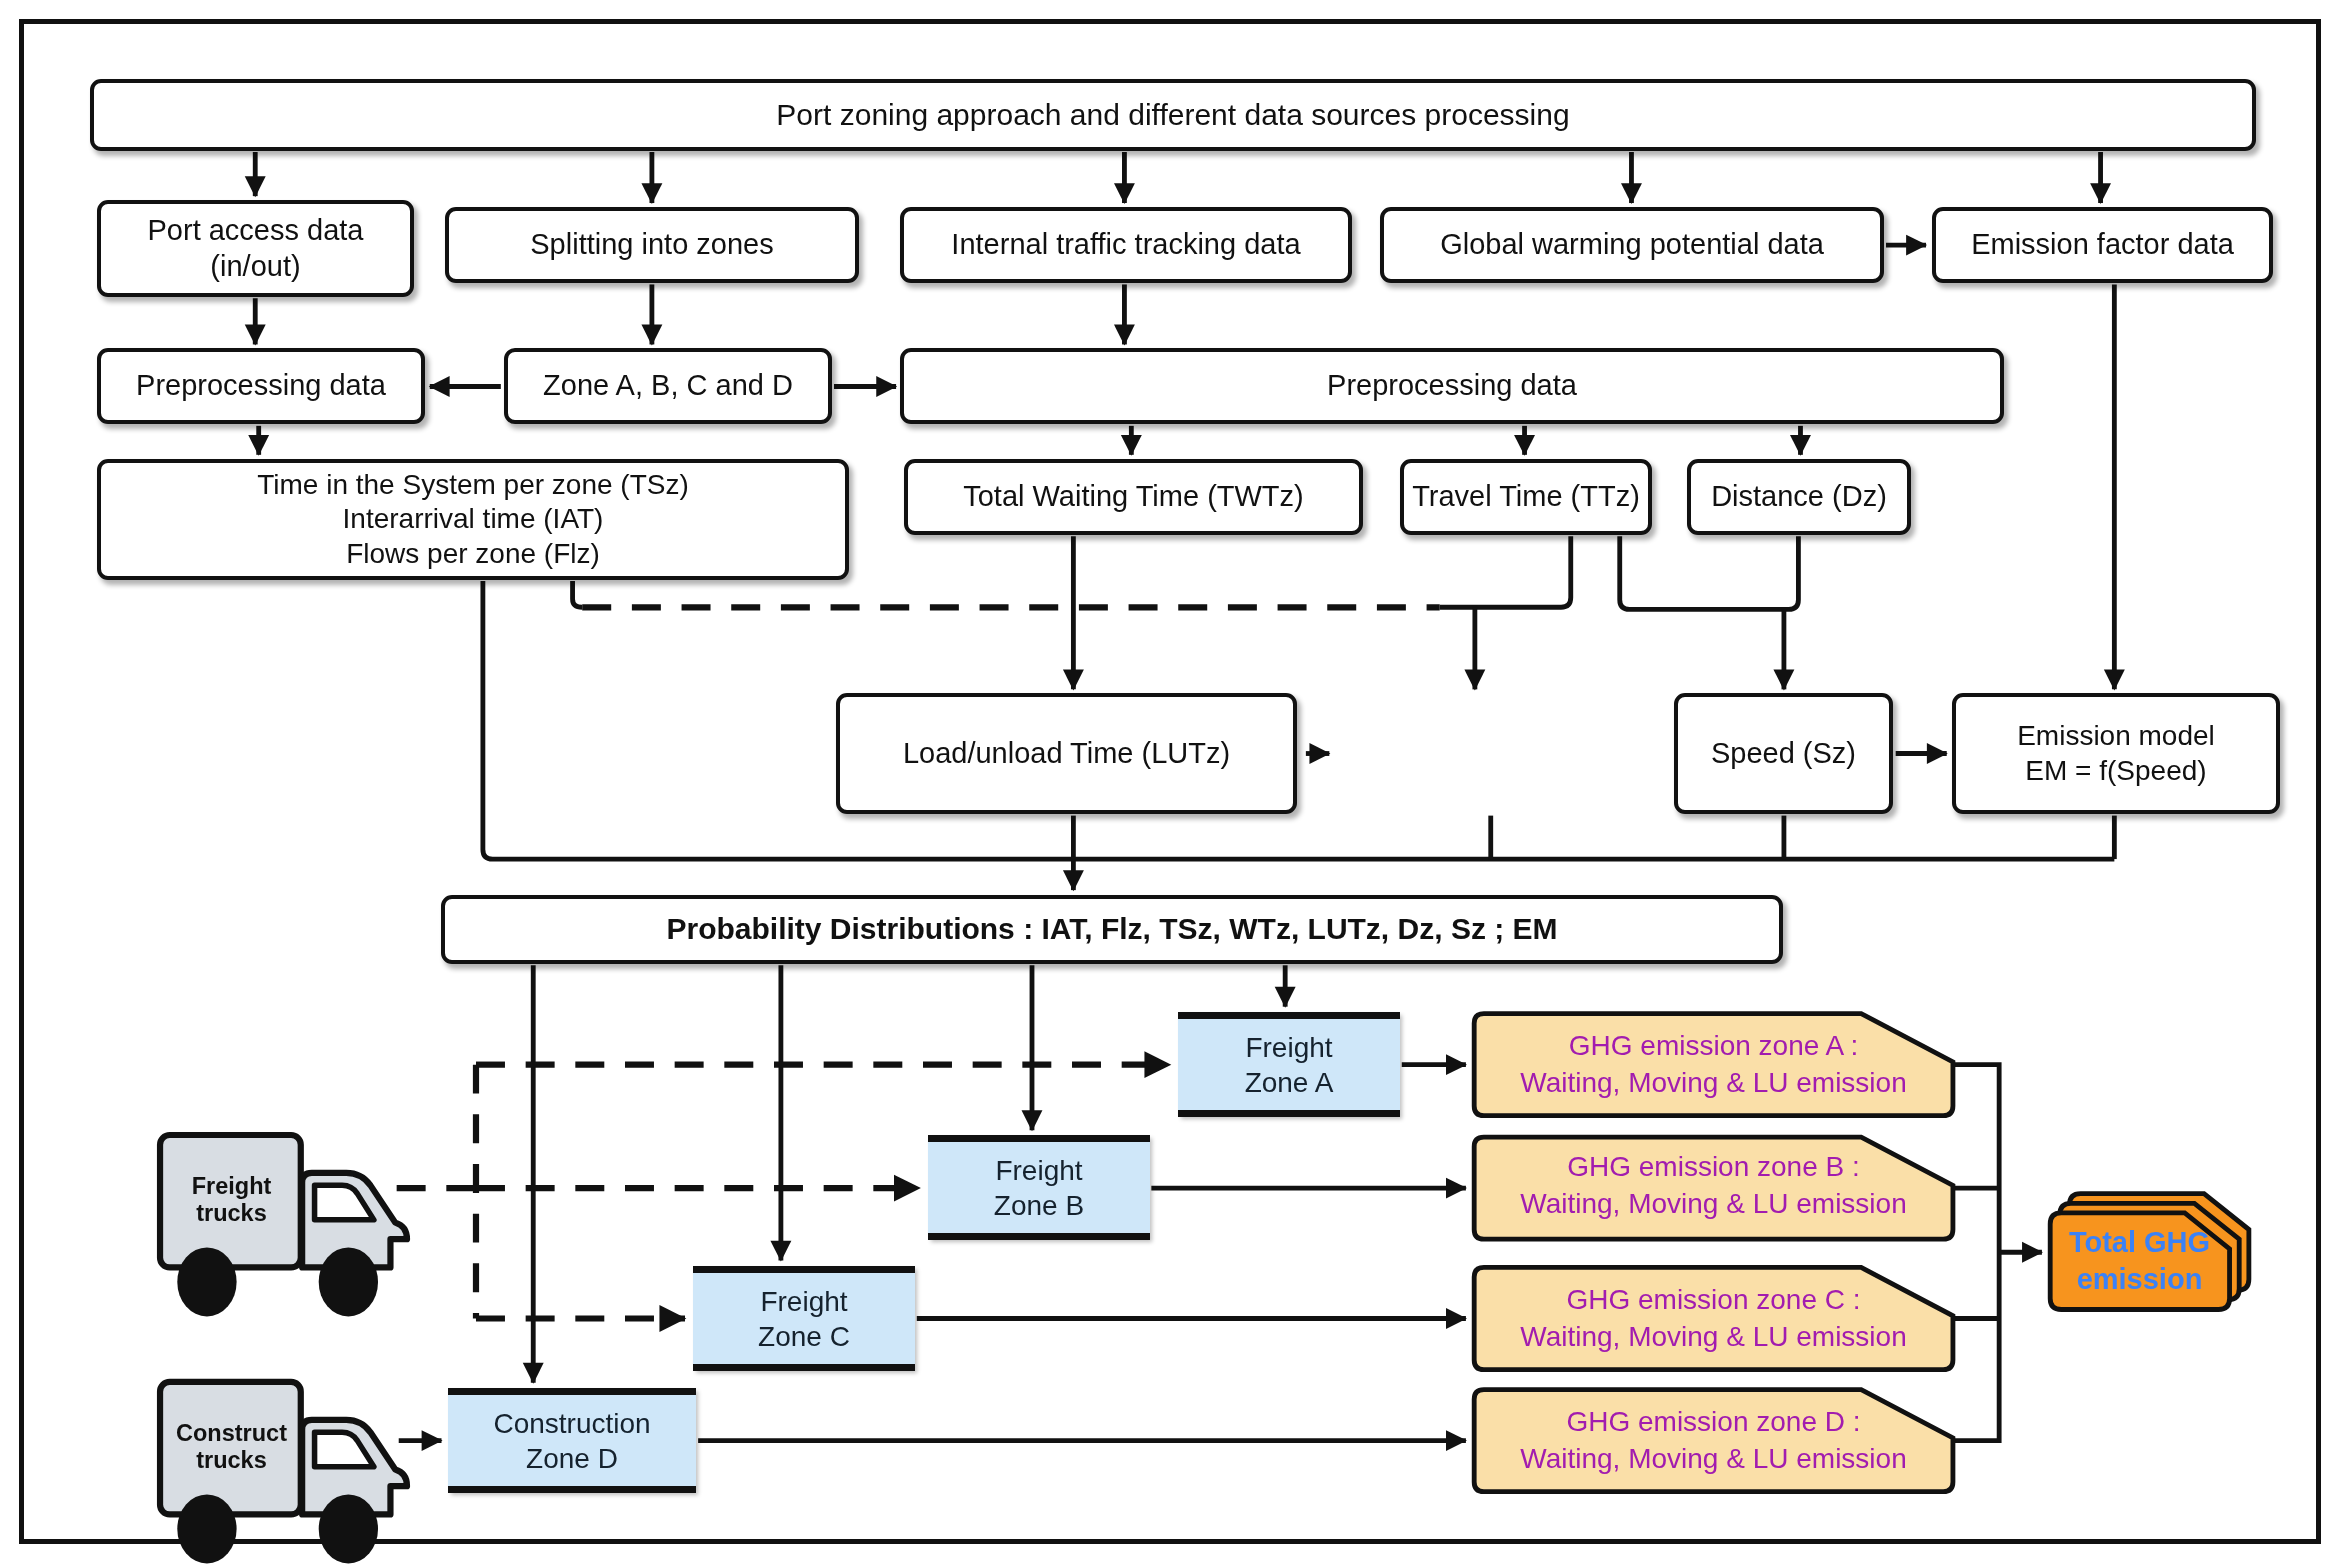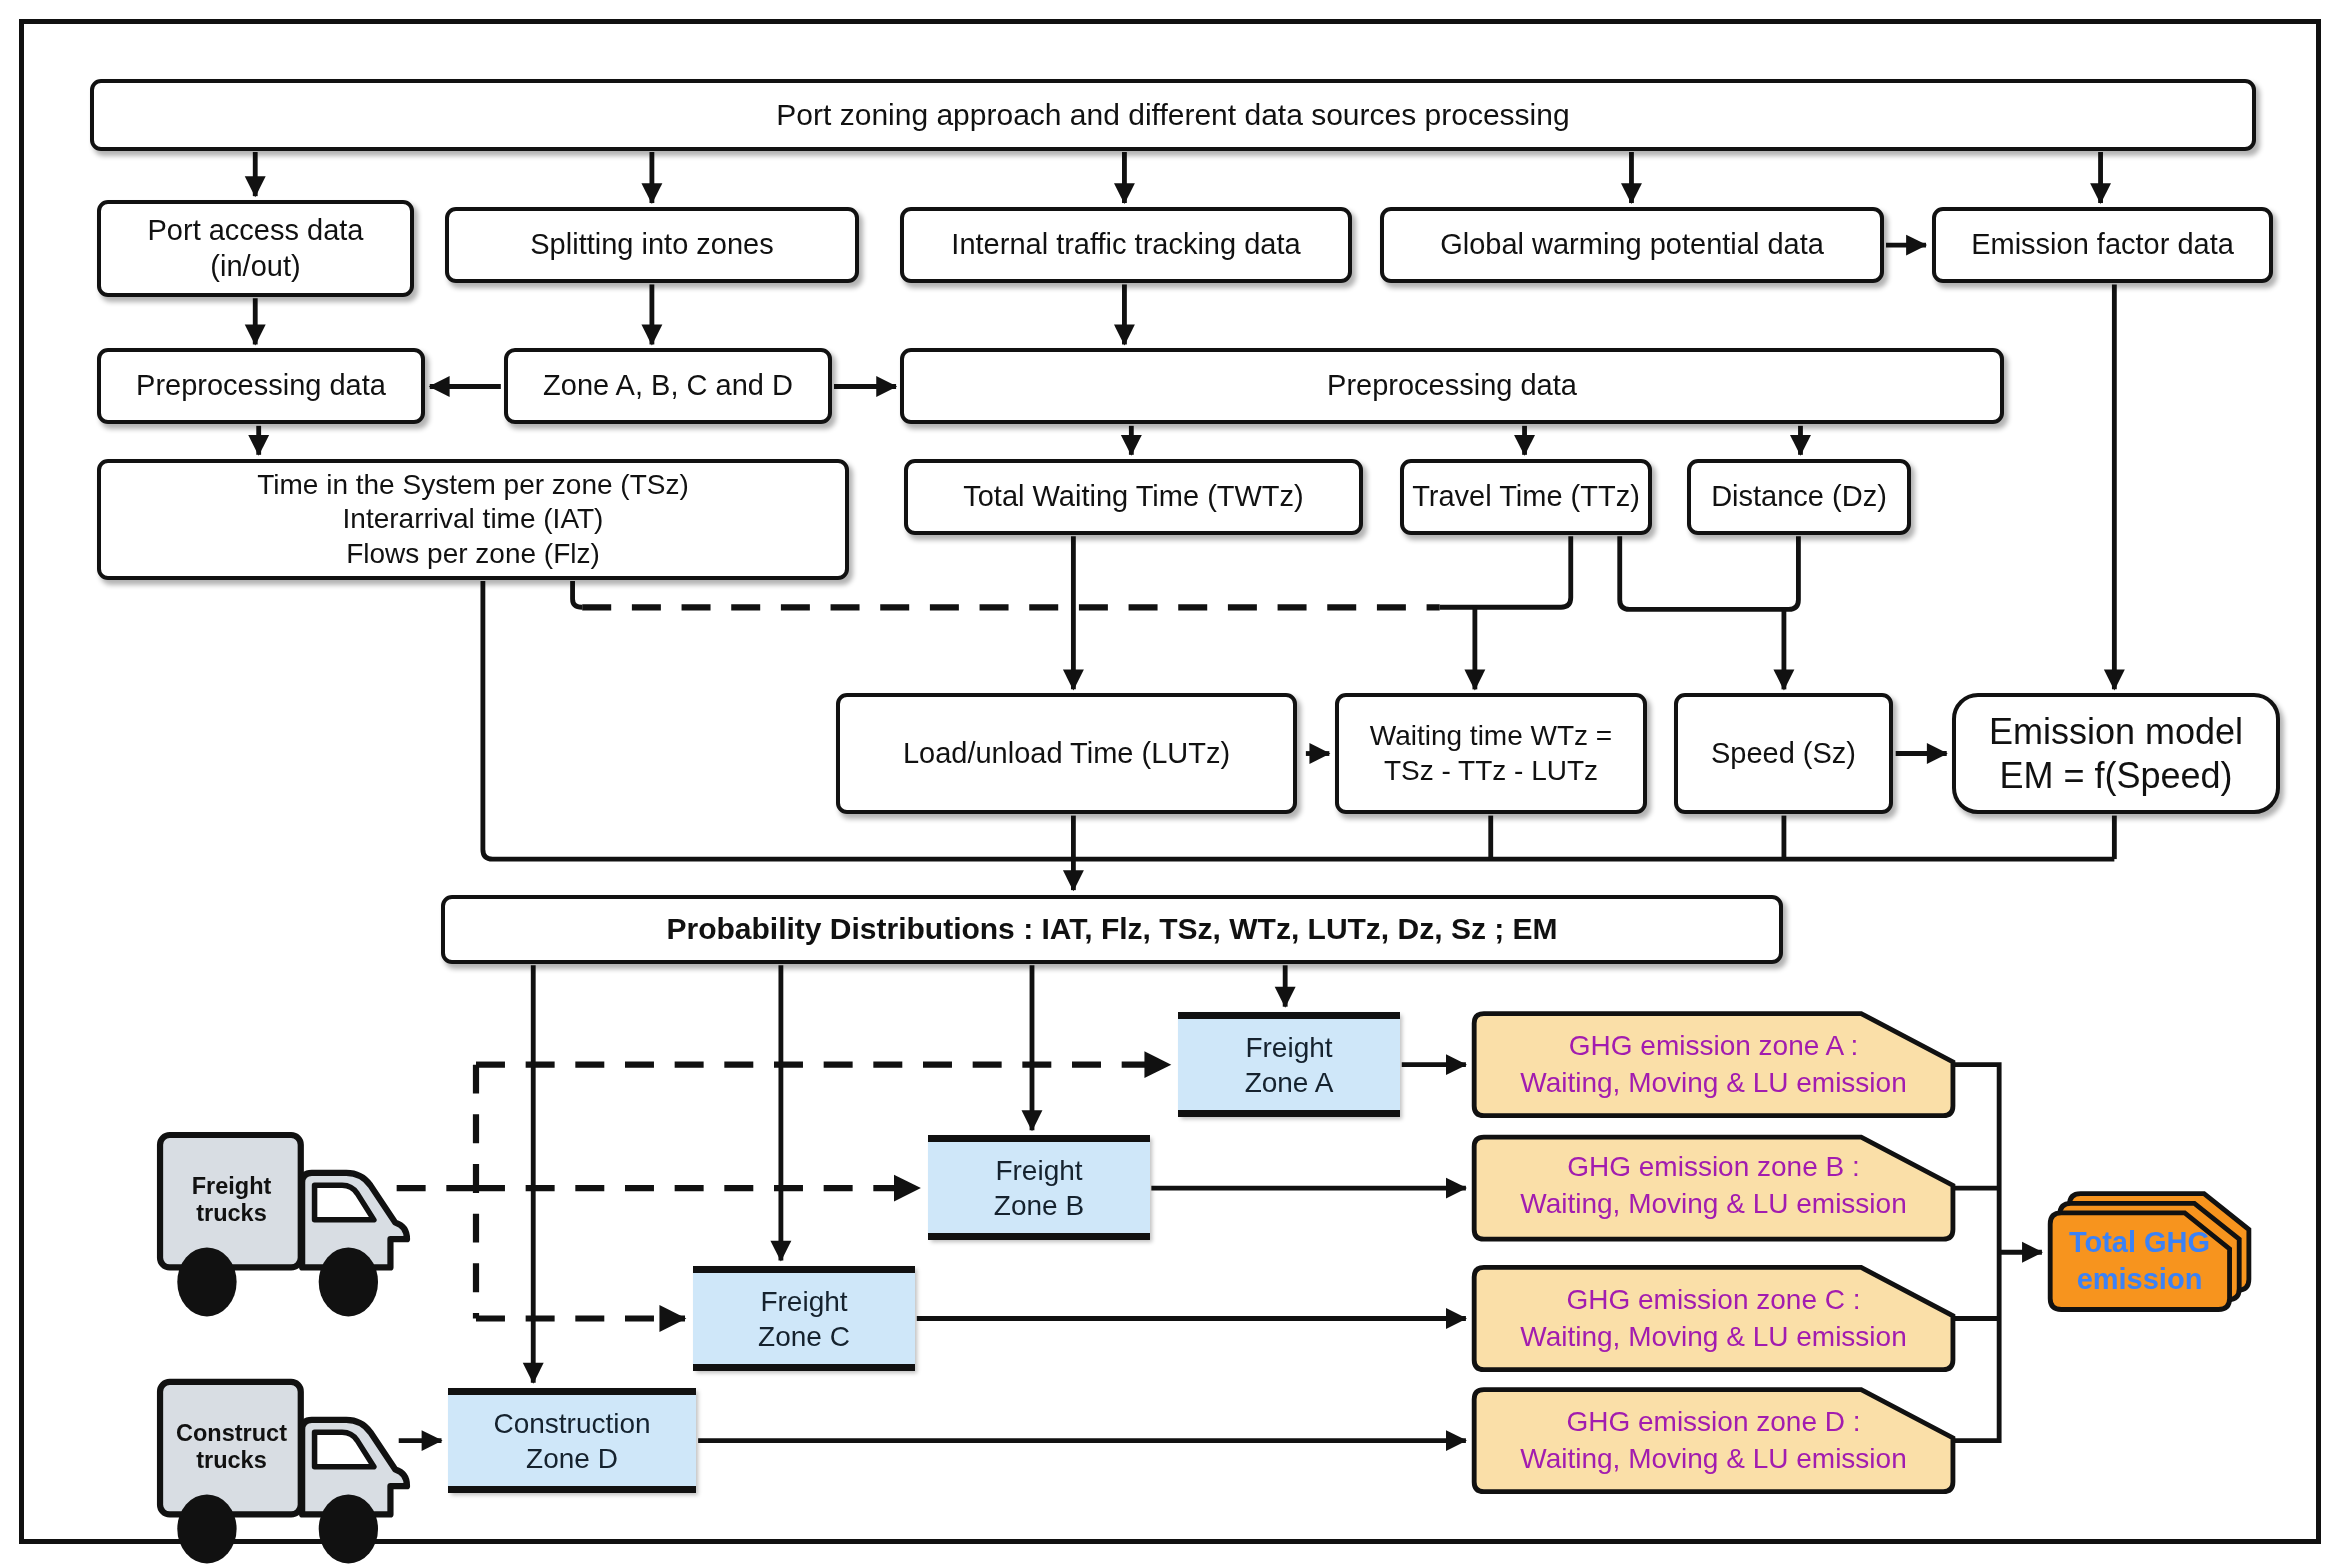--- a/index.html
+++ b/index.html
@@ -195,30 +195,26 @@
     </div>
 
   <div class="node" style="left:1687px;top:459px;width:224px;height:76px;">
       <span>Distance (Dz)</span>
     </div>
 
   <div class="node" style="left:836px;top:693px;width:461px;height:121px;">
       <span>Load/unload Time (LUTz)</span>
     </div>
 
-  <div class="node" style="left:1335px;top:693px;width:312px;height:121px;font-size:28px;">
-    <span class="line">Waiting time WTz  =</span>
-    <span class="line">TSz - TTz - LUTz</span>
-  </div>
 
   <div class="node" style="left:1674px;top:693px;width:219px;height:121px;">
       <span>Speed (Sz)</span>
     </div>
 
-  <div class="node" style="left:1952px;top:693px;width:328px;height:121px;font-size:36px;border-radius:26px;">
+  <div class="node" style="left:1952px;top:693px;width:328px;height:121px;font-size:28px;">
     <span class="line">Emission model</span>
     <span class="line">EM = f(Speed)</span>
   </div>
 
   <div class="node bold" style="left:441px;top:895px;width:1342px;height:69px;font-size:30px;">
       <span>Probability Distributions : IAT, Flz, TSz, WTz, LUTz, Dz, Sz ; EM</span>
     </div>
 
   <div class="zone" style="left:1178px;top:1012px;width:222px;height:105px;">
     <span class="line">Freight</span>

